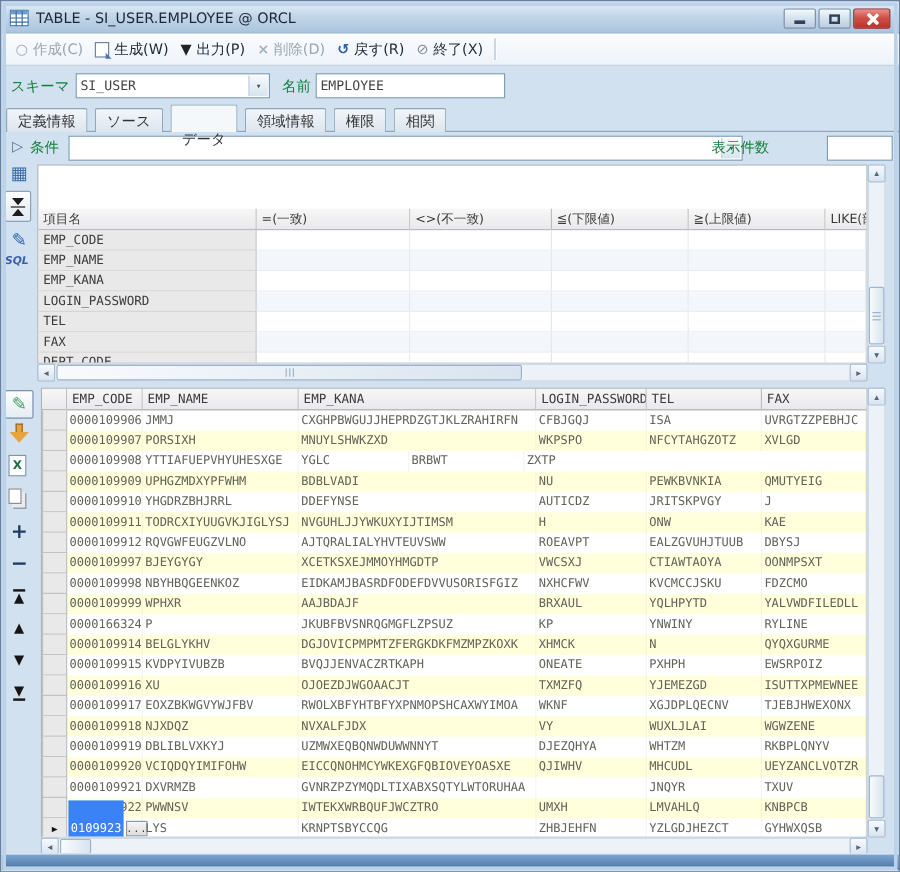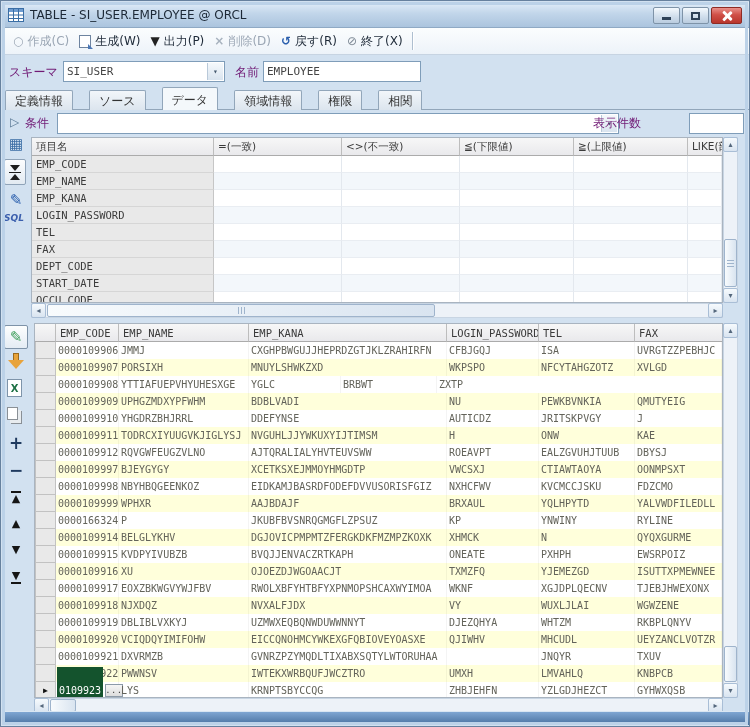--- a/index.html
+++ b/index.html
@@ -37,48 +37,48 @@
   .ico-x{color:#A7B2BE;font-weight:bold;font-size:13px;}
   .ico-undo{color:#2B5FAD;font-weight:bold;font-size:14px;}
   .ico-exit{color:#7d8894;font-size:14px;}
   .ico-gen{position:relative;width:12px;height:13px;background:#fff;border:1px solid #6E84A0;}
   .ico-gen:before{content:"";position:absolute;right:-3px;bottom:-2px;width:0;height:0;
     border-left:5px solid #4B77B5;border-top:5px solid transparent;}
   .tb-sep{width:2px;height:18px;margin-left:4px;border-left:1px solid #AEBFD0;border-right:1px solid #fff;}
 
   
   .formrow{position:absolute;left:4px;top:58px;width:742px;height:26px;font-size:12px;}
-  .lbl{position:absolute;top:5px;color:#701a75;white-space:nowrap;}
+  .lbl{position:absolute;top:5px;color:#15803d;white-space:nowrap;}
   .box{position:absolute;background:#fff;border:1px solid #7F9DB9;height:21px;
     font-family:"DejaVu Sans Mono","Liberation Mono",monospace;font-size:11px;color:#444;
     display:flex;align-items:center;padding:0 3px;}
   .combo .dd{position:absolute;right:1px;top:1px;bottom:1px;width:16px;
     background:linear-gradient(#F5F9FC,#D9E4EF);border-left:1px solid #B9C9D9;
     display:flex;align-items:center;justify-content:center;font-size:8px;color:#44586E;}
   input.box{padding:0 3px;}
 
   
   .tabs{position:absolute;left:4px;top:86px;height:23px;display:flex;align-items:flex-end;z-index:5;}
   .tab{height:20px;border:1px solid #92A6BA;border-bottom:none;border-radius:2px 2px 0 0;
-    background:linear-gradient(#F2F6FA,#DCE5EE);padding:2px 9px 0;font-size:12px;color:#333;margin-right:16px;white-space:nowrap;}
-  .tab.active{height:23px;background:#F4F8FB;padding-top:4px;position:relative;z-index:6;}
+    background:linear-gradient(#F2F6FA,#DCE5EE);padding:2px 9px 0;font-size:12px;color:#333;margin-right:6px;white-space:nowrap;}
+  .tab.active{height:23px;background:#F4F8FB;padding-top:20px;position:relative;z-index:6;}
   .tabline{position:absolute;left:1px;top:108px;width:748px;height:1px;background:#92A6BA;z-index:4;}
 
   
   .condrow{position:absolute;left:0;top:110px;width:750px;height:26px;font-size:12px;}
   .cond-play{position:absolute;left:9px;top:4px;color:#5A7894;font-size:12px;}
 
   
   .mono{font-family:"DejaVu Sans Mono","Liberation Mono",monospace;}
   .gridhdr-cell{background:linear-gradient(#F7F7F7,#E9E9EC);border-right:1px solid #BDBDBD;border-bottom:1px solid #ABABAB;
     font-size:10.5px;color:#3a3a3a;display:flex;align-items:center;padding:0 4px;white-space:nowrap;overflow:hidden;flex:0 0 auto;}
 
   
   .filter-grid{position:absolute;left:30px;top:136px;width:692px;height:166px;background:#fff;border:1px solid #A9B4C0;overflow:hidden;}
-  .fhdr{display:flex;height:18px;}
+  .fhdr{display:flex;height:18px;margin-top:36px;}
   .frow{display:flex;height:17px;}
   .fname{width:182px;flex:0 0 auto;background:#E9E9E9;border-right:1px solid #C6C6C6;border-bottom:1px solid #D6D6D6;
     font-size:10.5px;color:#3c3c3c;display:flex;align-items:center;padding:0 4px;white-space:nowrap;}
   .fval{flex:0 0 auto;border-right:1px solid #E3E8EE;border-bottom:1px solid #E9EDF2;background:#fff;}
   .frow.alt .fval{background:#F3F7FB;}
   .f0{width:128px;} .f1{width:118px;} .f2{width:114px;} .f3{width:114px;} .f4{flex:1 1 auto;}
   .fh0{width:182px;} .fh1{width:128px;} .fh2{width:118px;} .fh3{width:114px;} .fh4{width:114px;} .fh5{flex:1 1 auto;border-right:none;}
 
   
   .data-grid{position:absolute;left:33px;top:322px;width:689px;height:375px;background:#fff;border:1px solid #A9B4C0;overflow:hidden;}
@@ -86,21 +86,21 @@
   .dh{cursor:default;}
   .drow{display:flex;height:17px;background:#fff;}
   .drow.alt{background:#FFFFDB;}
   .rowhdr{width:21px;flex:0 0 auto;background:#E9E9E9;border:1px solid #C2C2C2;border-top:none;
     font-size:8px;color:#111;display:flex;align-items:center;justify-content:center;}
   .dcell{flex:0 0 auto;font-size:10px;color:#63635A;display:flex;align-items:center;padding:0 2px;
     white-space:nowrap;overflow:hidden;border-right:1px solid rgba(0,0,0,0.045);}
   .c0{width:63px;} .c1{width:130px;} .c2{width:198px;} .c3{width:92px;} .c4{width:96px;} .c5{flex:1 1 auto;}
   .dch0{width:63px;} .dch1{width:130px;} .dch2{width:198px;} .dch3{width:92px;} .dch4{width:96px;} .dch5{flex:1 1 auto;border-right:none;}
   .dcell.edit{padding:0;overflow:visible;}
-  .selval{background:#14532d;color:#fff;padding:18px 2px;margin:1px 0 1px 1px;}
+  .selval{background:#3b82f6;color:#fff;padding:18px 2px;margin:1px 0 1px 1px;}
   .dots{margin-left:2px;width:18px;height:13px;background:linear-gradient(#F5F5F5,#DDD);border:1px solid #8C9AA8;
     font-size:8px;color:#333;display:inline-flex;align-items:center;justify-content:center;letter-spacing:1px;}
 
   
   .sideico{position:absolute;width:20px;display:flex;align-items:center;justify-content:center;}
   .ico-grid{left:5px;top:134px;color:#3B6EA5;font-size:15px;}
   .btn-collapse{left:3px;top:158px;width:22px;height:26px;border:1px solid #8FA3B8;border-radius:2px;
     background:linear-gradient(#FCFDFE,#E2EAF2);flex-direction:column;gap:1px;}
   .tri-d{width:0;height:0;border-left:5px solid transparent;border-right:5px solid transparent;border-top:6px solid #1d1d1d;}
   .tri-u{width:0;height:0;border-left:5px solid transparent;border-right:5px solid transparent;border-bottom:6px solid #1d1d1d;}

